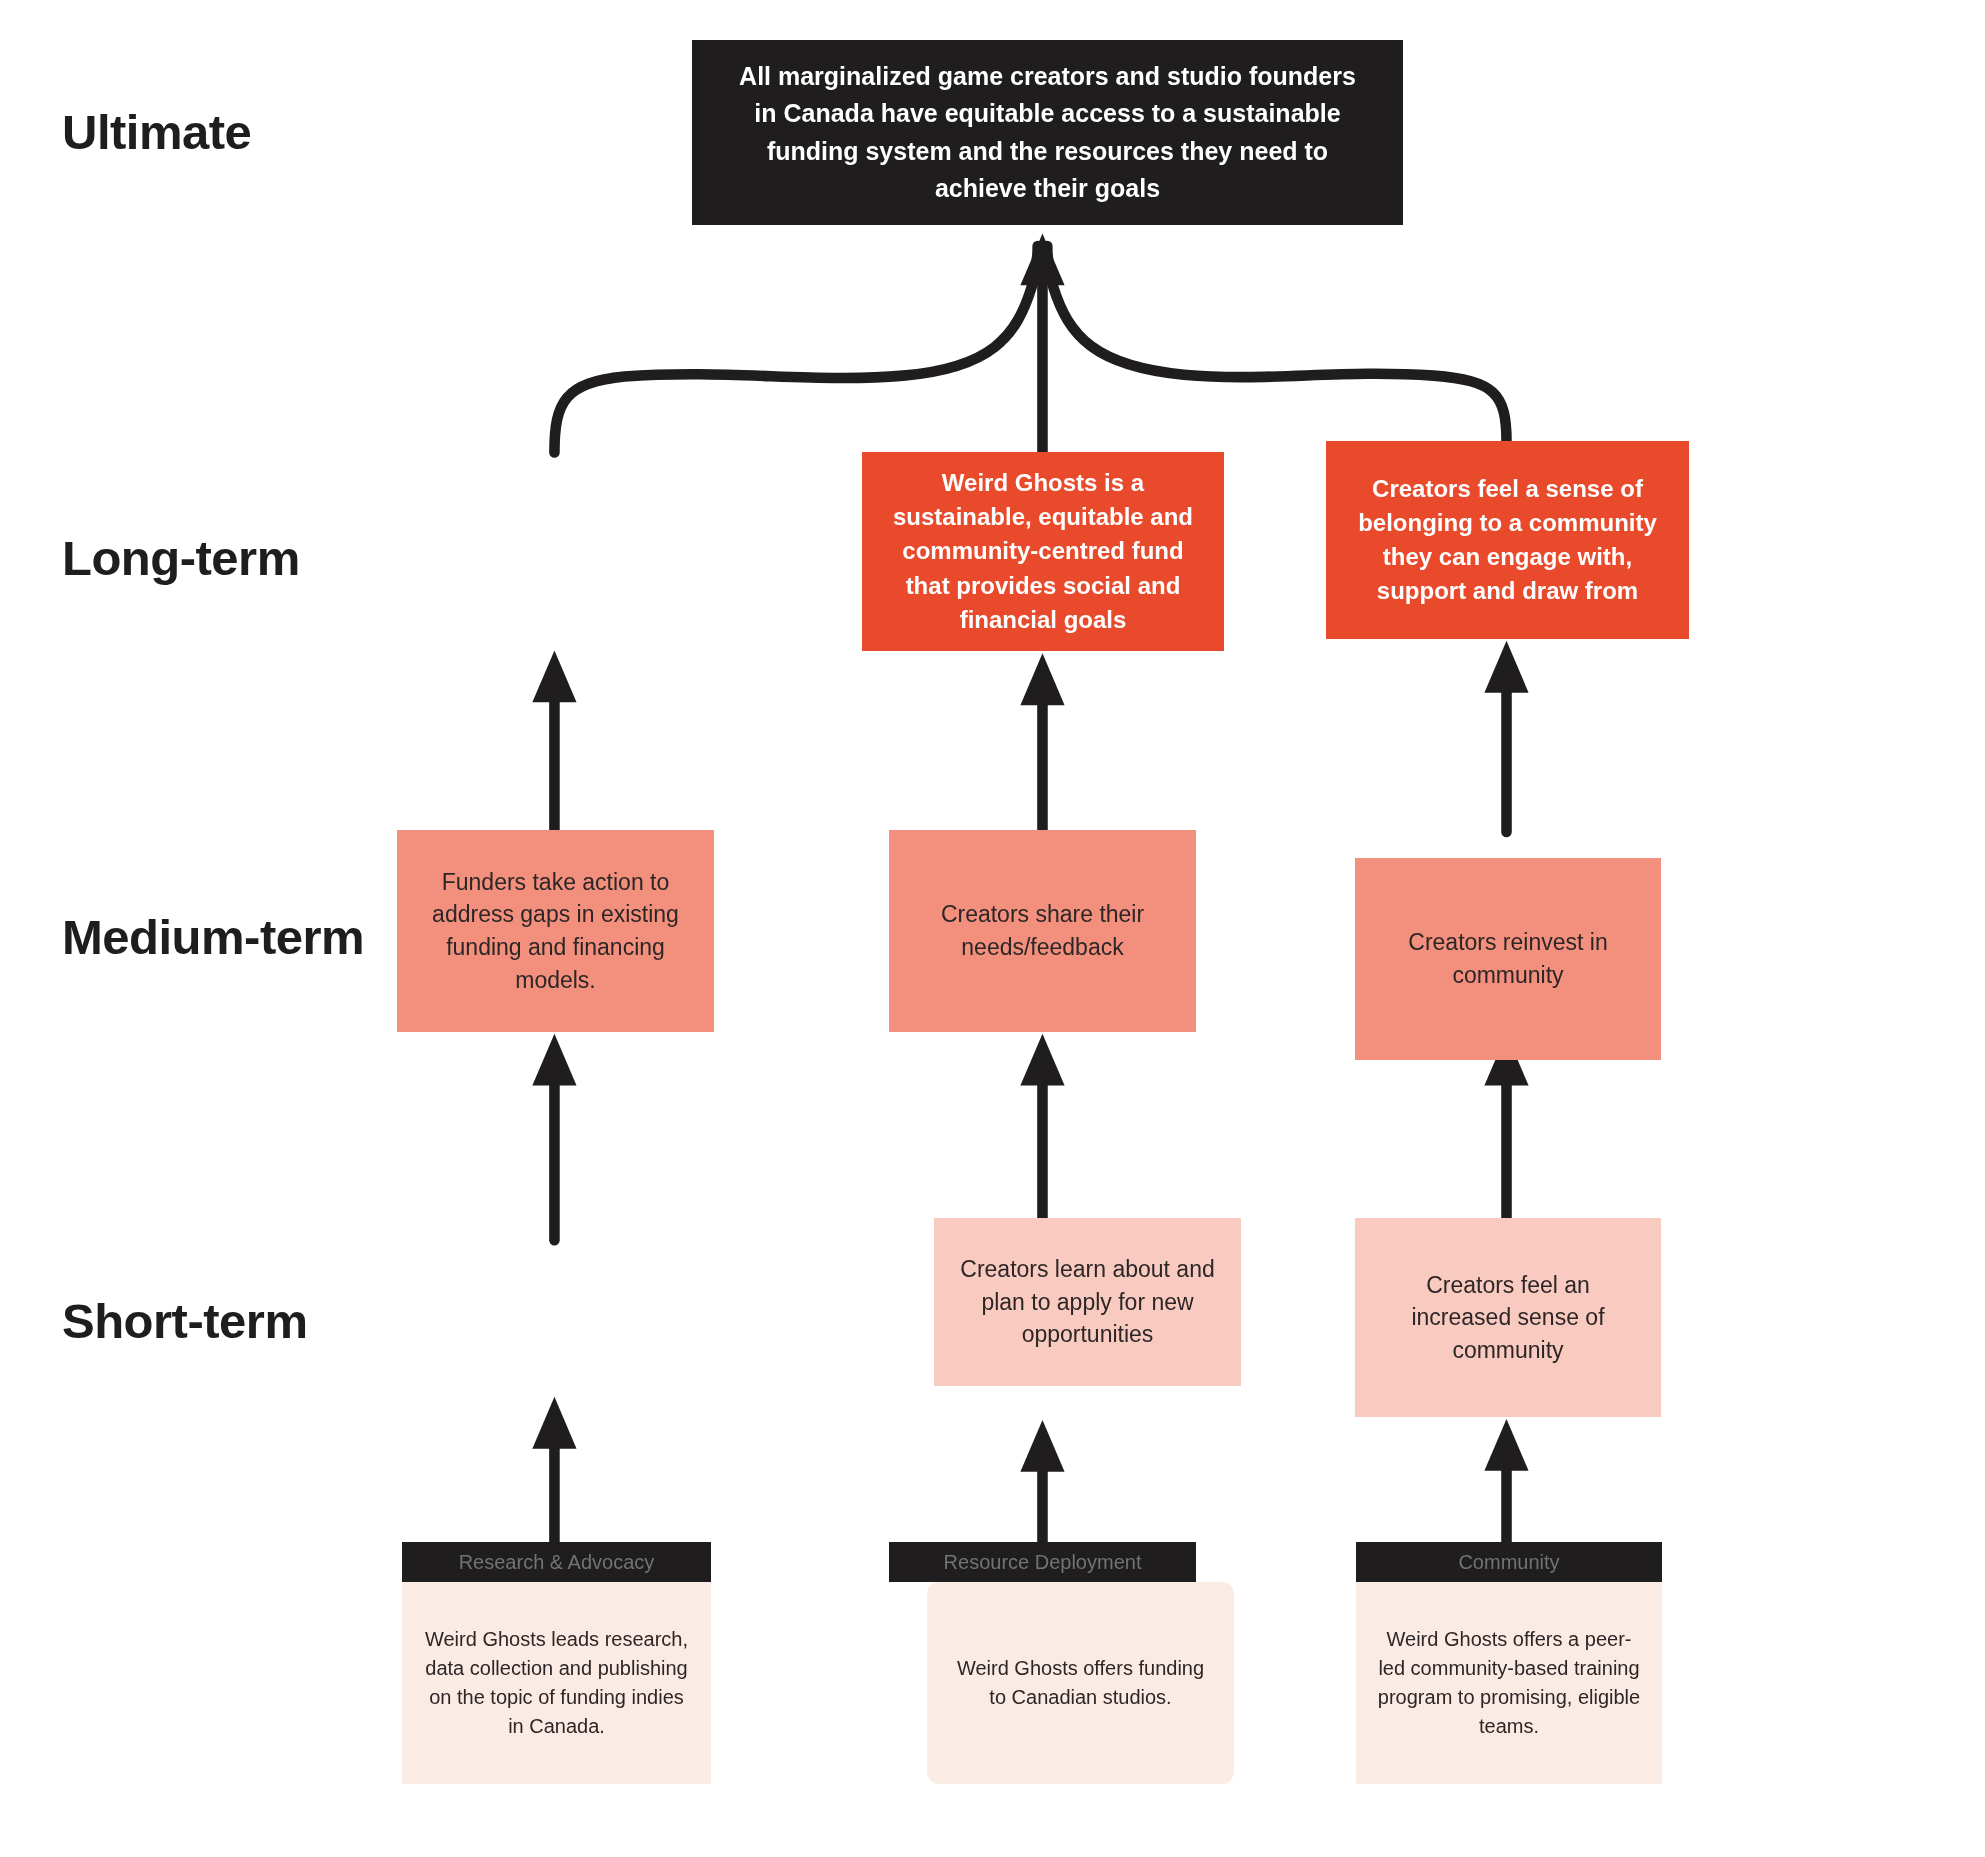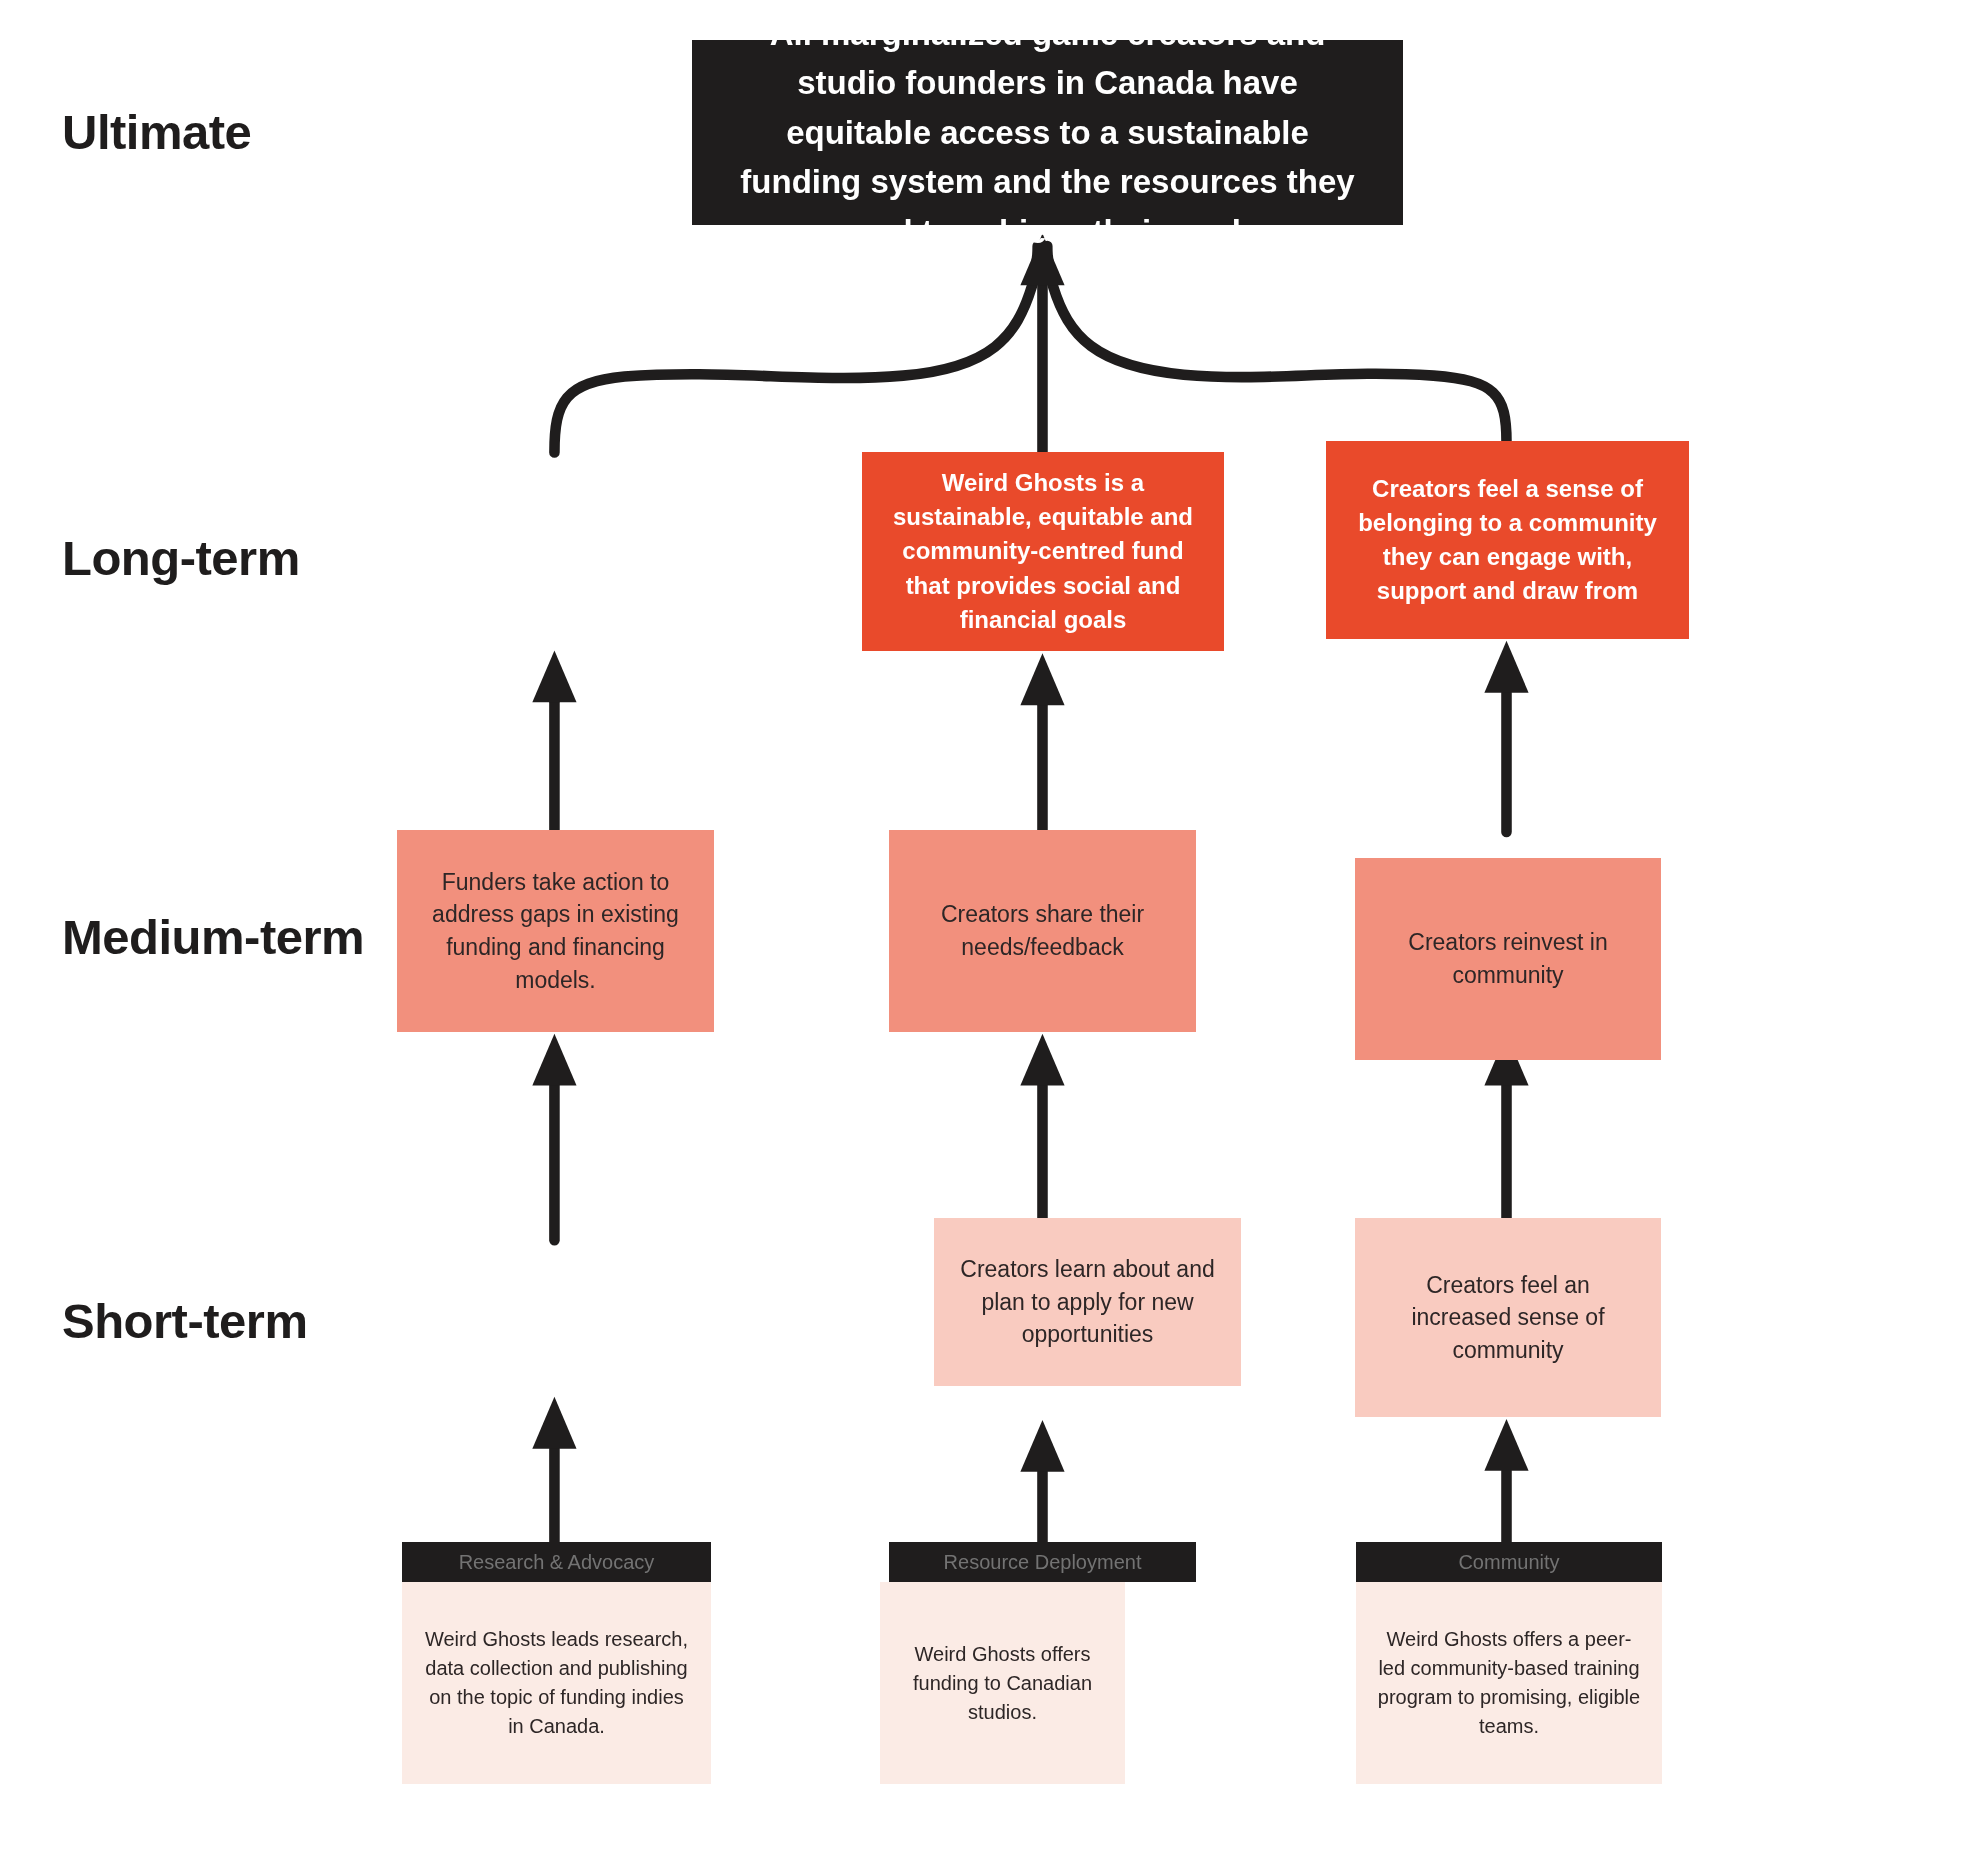--- a/index.html
+++ b/index.html
@@ -2,21 +2,21 @@
 <html><head>
 <meta charset="utf-8">
 <style>
   html,body{margin:0;padding:0;background:#ffffff;}
   body{width:1986px;height:1858px;position:relative;font-family:"Liberation Sans",sans-serif;}
   .canvas{position:absolute;left:0;top:0;width:1986px;height:1858px;background:#ffffff;overflow:hidden;}
   .connectors{position:absolute;left:0;top:0;width:1986px;height:1858px;pointer-events:none;}
   .lbl{position:absolute;font-weight:700;font-size:49px;color:#1f1d1d;line-height:1;letter-spacing:-0.5px;}
   .box{position:absolute;box-sizing:border-box;display:flex;align-items:center;justify-content:center;
        text-align:center;}
-  .ultimate{background:#1f1d1d;color:#ffffff;font-weight:700;font-size:33px;line-height:1.5;padding:19px 40px;}
+  .ultimate{background:#1f1d1d;color:#ffffff;font-weight:700;font-size:25px;line-height:1.5;padding:19px 40px;}
   .long{background:#e94a2b;color:#ffffff;font-weight:700;font-size:24px;line-height:1.42;padding:17.3px 21px;}
   .medium{background:#f2907d;color:#2d2626;font-size:23px;line-height:1.42;padding:15.4px 21px;}
   .short{background:#f9cbc0;color:#2d2626;font-size:23px;line-height:1.42;padding:13.4px 19px;}
   .act-head{background:#1f1d1d;color:#737373;font-size:20px;line-height:1.1;padding:3.8px 9.6px;}
   .act-body{background:#fbebe5;color:#2d2626;font-size:20px;line-height:1.45;padding:17.3px 19px;}
 </style>
 </head>
 <body>
 
 <div class="canvas">
@@ -69,19 +69,19 @@
   <div class="box medium" style="left:889px;top:830px;width:307px;height:202px;">Creators share their needs/feedback</div>
   <div class="box medium" style="left:1355px;top:830px;width:306px;height:202px;margin-top:28px;">Creators reinvest in community</div>
 
   <div class="box short" style="left:934px;top:1218px;width:307px;height:168px;">Creators learn about and plan to apply for new opportunities</div>
   <div class="box short" style="left:1355px;top:1218px;width:306px;height:199px;">Creators feel an increased sense of community</div>
 
   <div class="box act-head" style="left:402px;top:1542px;width:309px;height:40px;">Research &amp; Advocacy</div>
   <div class="box act-body" style="left:402px;top:1582px;width:309px;height:202px;">Weird Ghosts leads research, data collection and publishing on the topic of funding indies in Canada.</div>
 
   <div class="box act-head" style="left:889px;top:1542px;width:307px;height:40px;">Resource Deployment</div>
-  <div class="box act-body" style="left:880px;top:1582px;width:245px;height:202px;">Weird Ghosts offers funding to Canadian studios.</div>
+  <div class="box act-body" style="left:927px;top:1582px;width:307px;height:202px;border-radius:12px;">Weird Ghosts offers funding to Canadian studios.</div>
 
   <div class="box act-head" style="left:1356px;top:1542px;width:306px;height:40px;">Community</div>
   <div class="box act-body" style="left:1356px;top:1582px;width:306px;height:202px;">Weird Ghosts offers a peer-led community-based training program to promising, eligible teams.</div>
 
 </div>
 
 
 </body></html>

